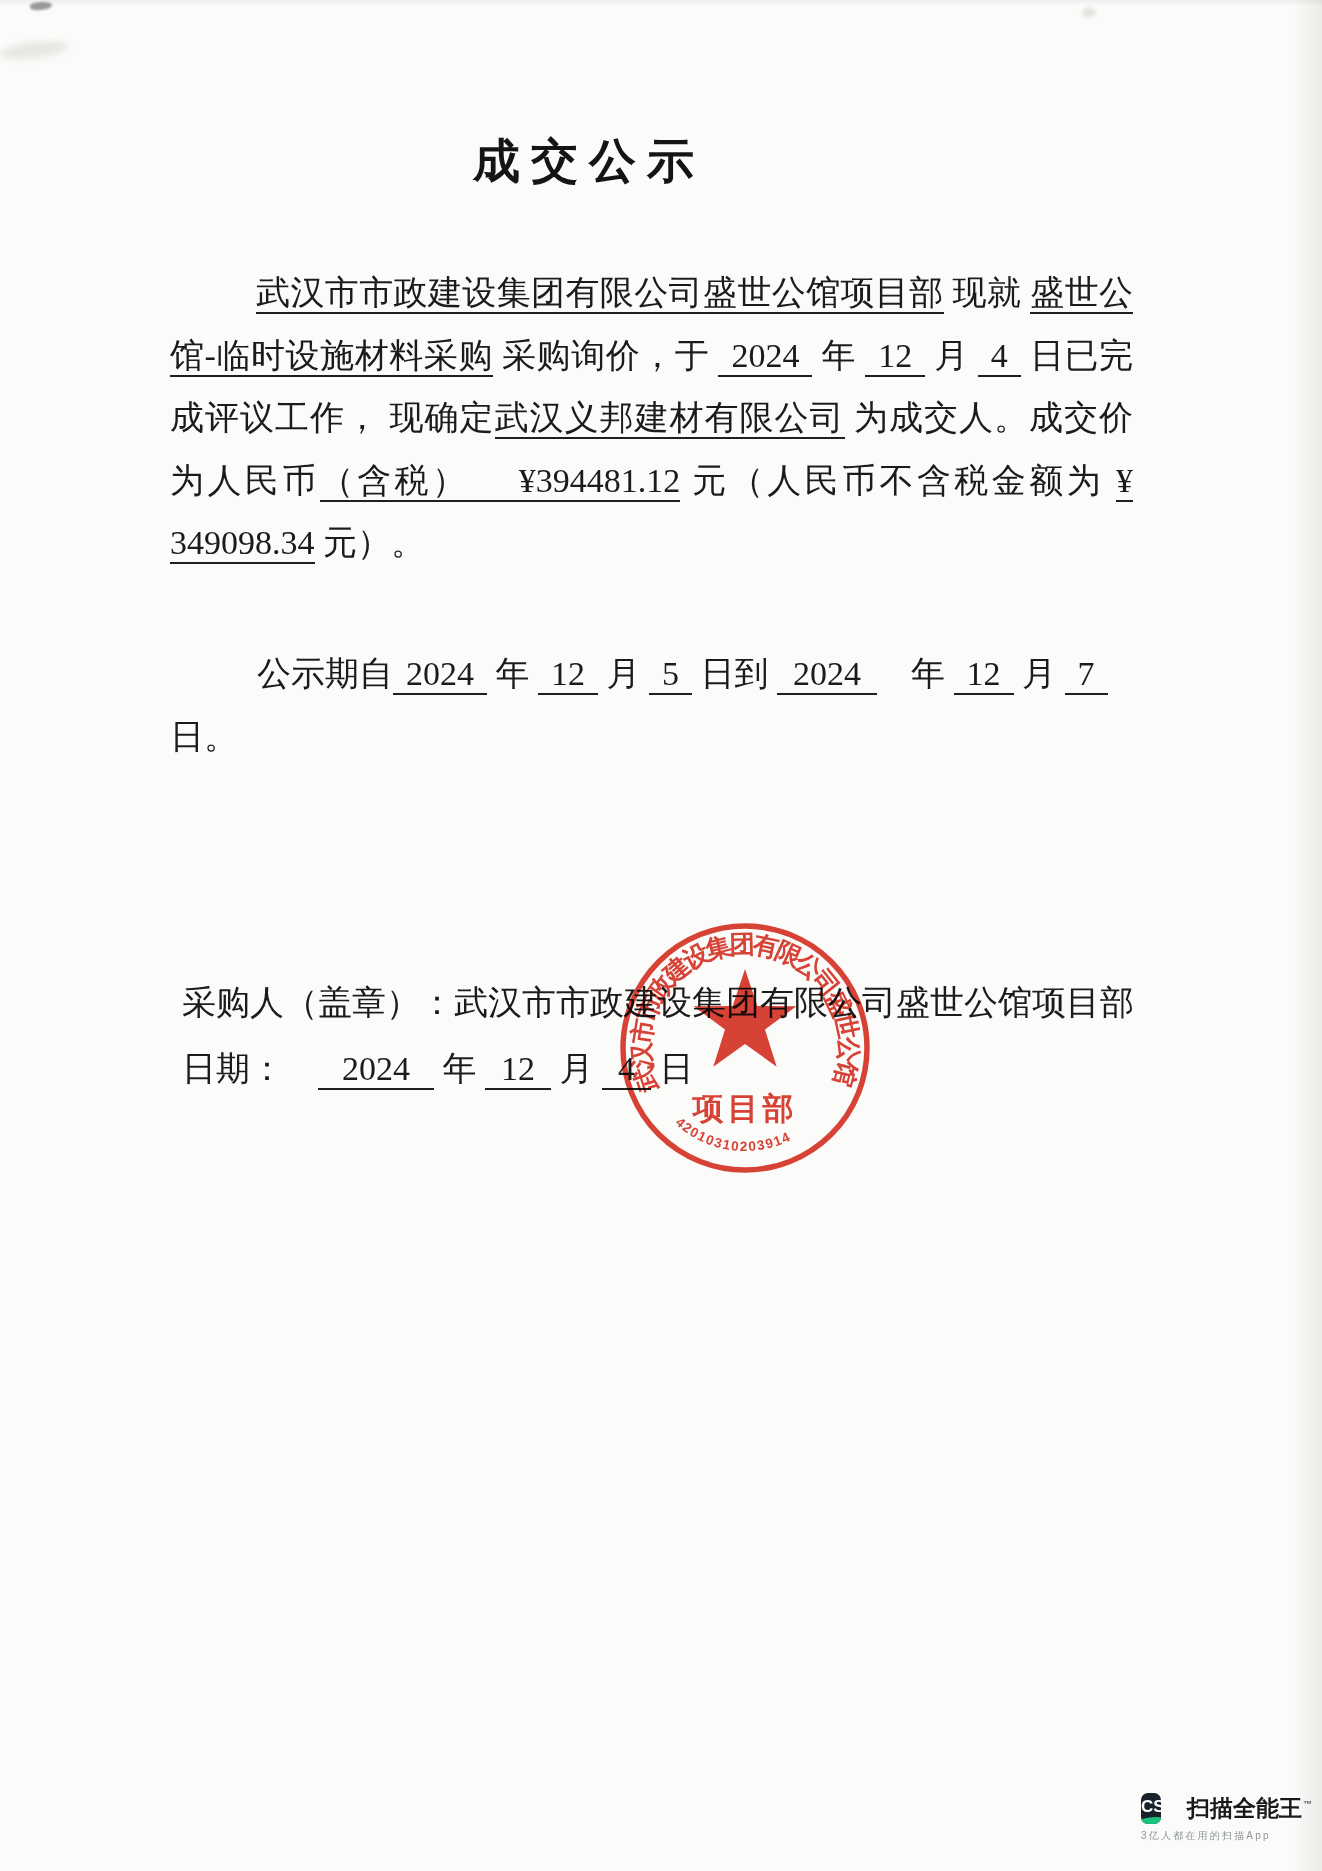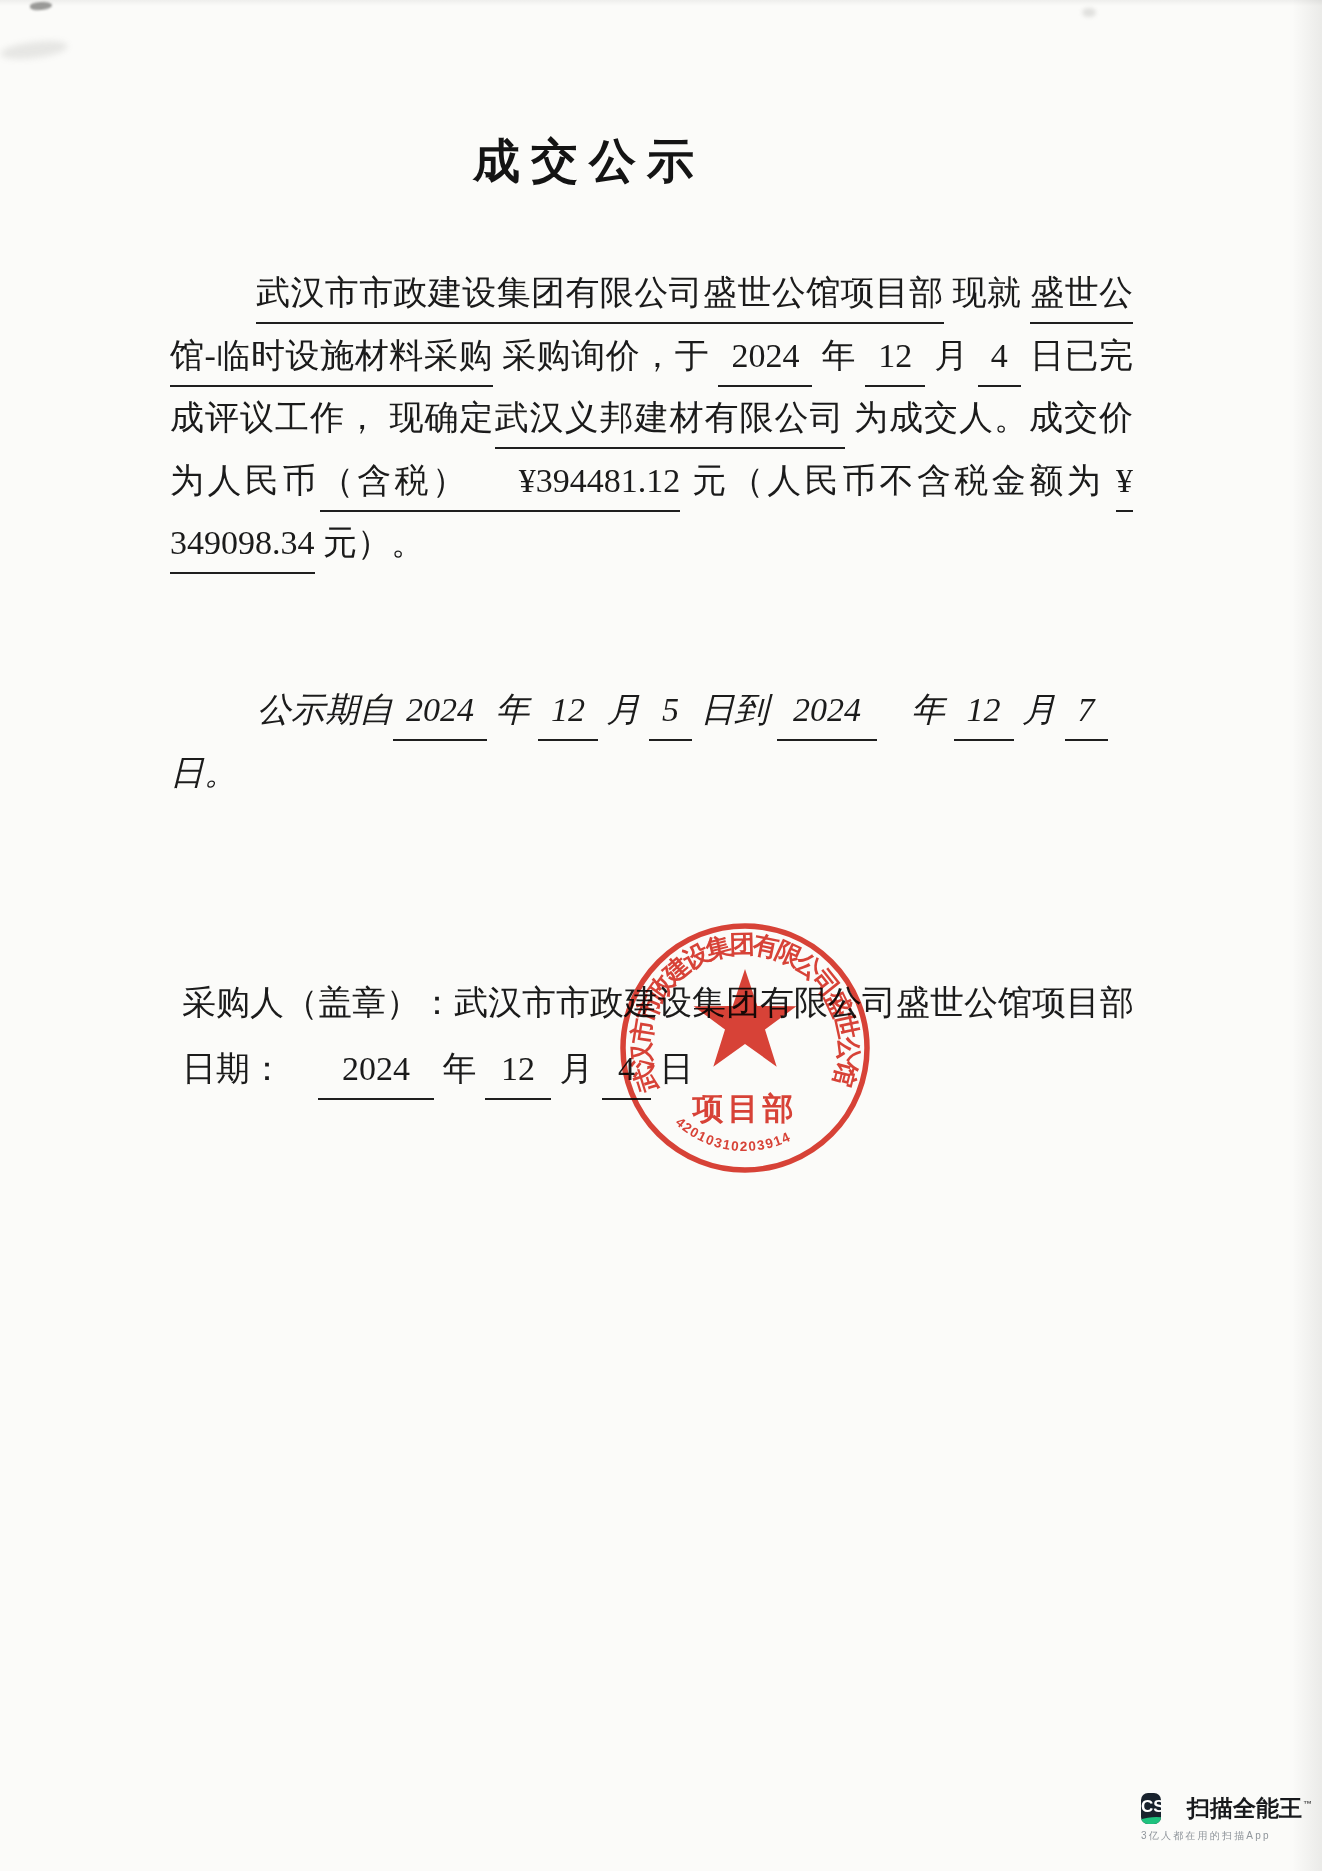--- a/index.html
+++ b/index.html
@@ -30,25 +30,25 @@
     font-size:47px;font-weight:bold;letter-spacing:11px;
     color:#141414;
   }
   .para{
     position:absolute;left:170px;width:963px;
     font-size:34px;line-height:62.5px;
     text-align:justify;text-justify:inter-ideograph;
     color:#1b1b1b;
   }
   .p1{top:262px;text-indent:86px;}
-  .p2{top:679px;text-indent:87px;text-align:left;font-style:italic;}
+  .p2{top:643px;text-indent:87px;text-align:left;}
   .sign{position:absolute;left:182px;width:1000px;font-size:34px;line-height:62px;color:#1b1b1b;}
   .sign-purchaser{top:972px;}
   .sign-date{top:1038px;}
-  .u{border-bottom:2.5px solid #1f1f1f;padding-bottom:11px;margin-top:16px;}
+  .u{border-bottom:2.5px solid #1f1f1f;padding-bottom:1px;margin-top:16px;}
   .pad-s{padding-left:13px;padding-right:13px;}
   .pad-m{padding-left:16px;padding-right:16px;}
   .pad-l{padding-left:24px;padding-right:24px;}
 
   .stamp{
     position:absolute;left:610px;top:913px;width:270px;height:270px;
     mix-blend-mode:multiply;opacity:.93;
   }
   .stamp svg{display:block;width:270px;height:270px;
     font-family:"Liberation Sans","DejaVu Sans",sans-serif;}

